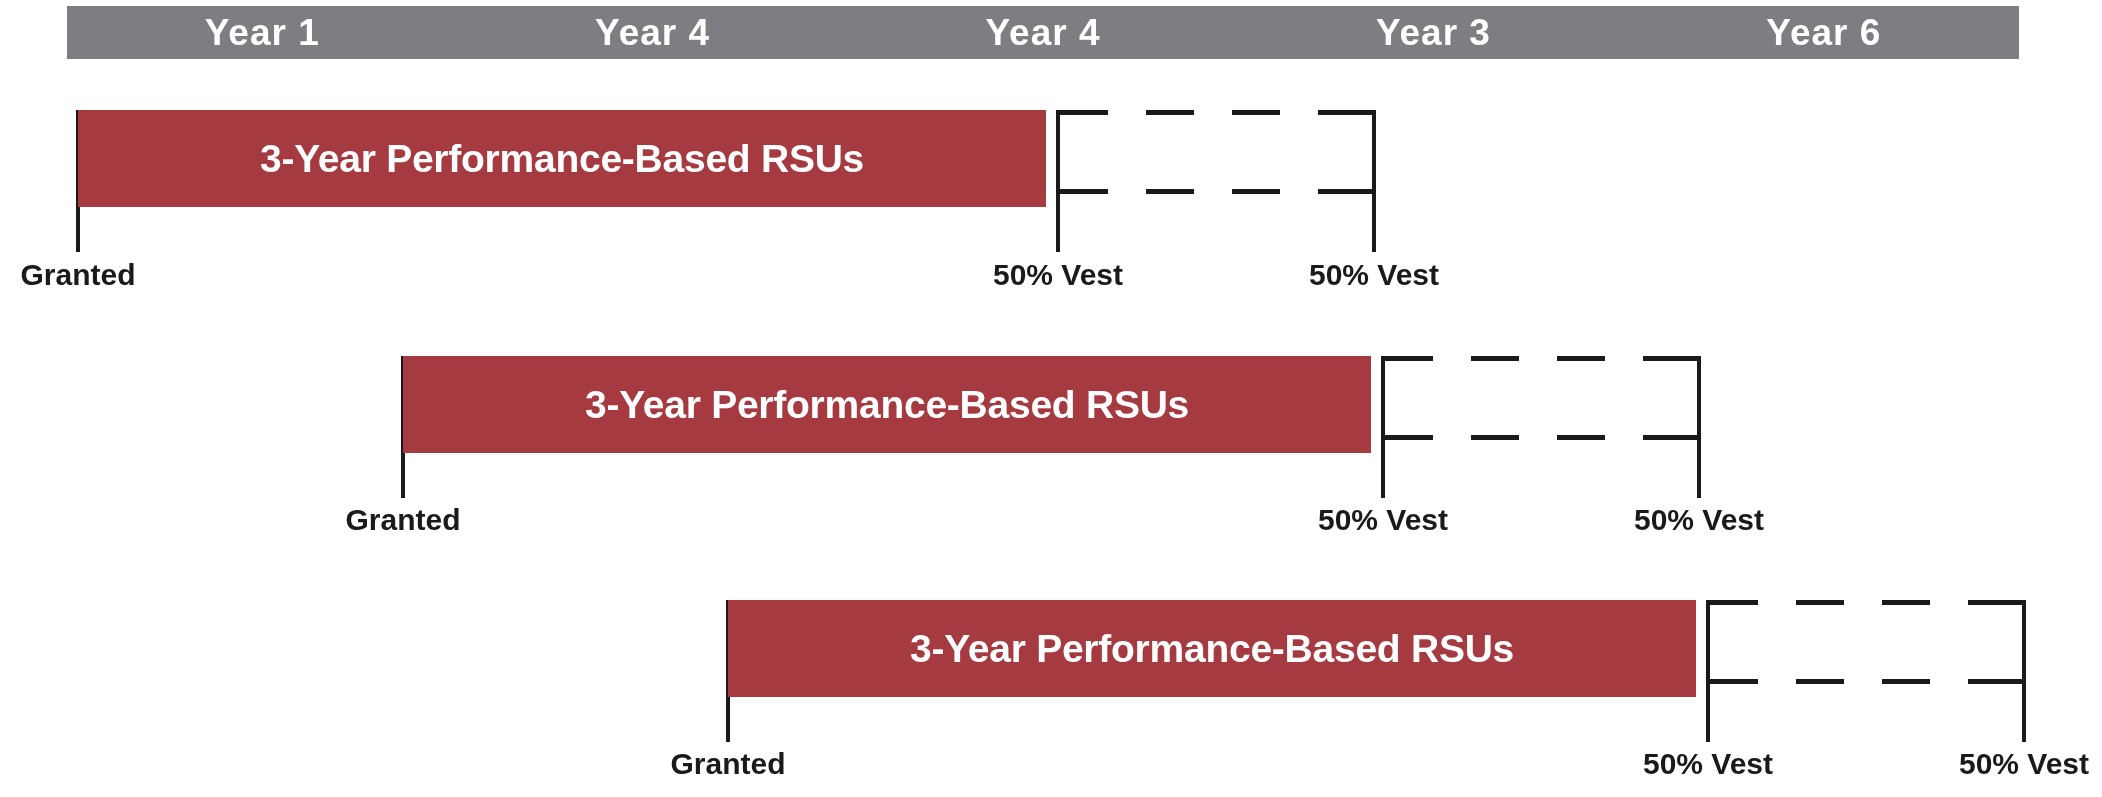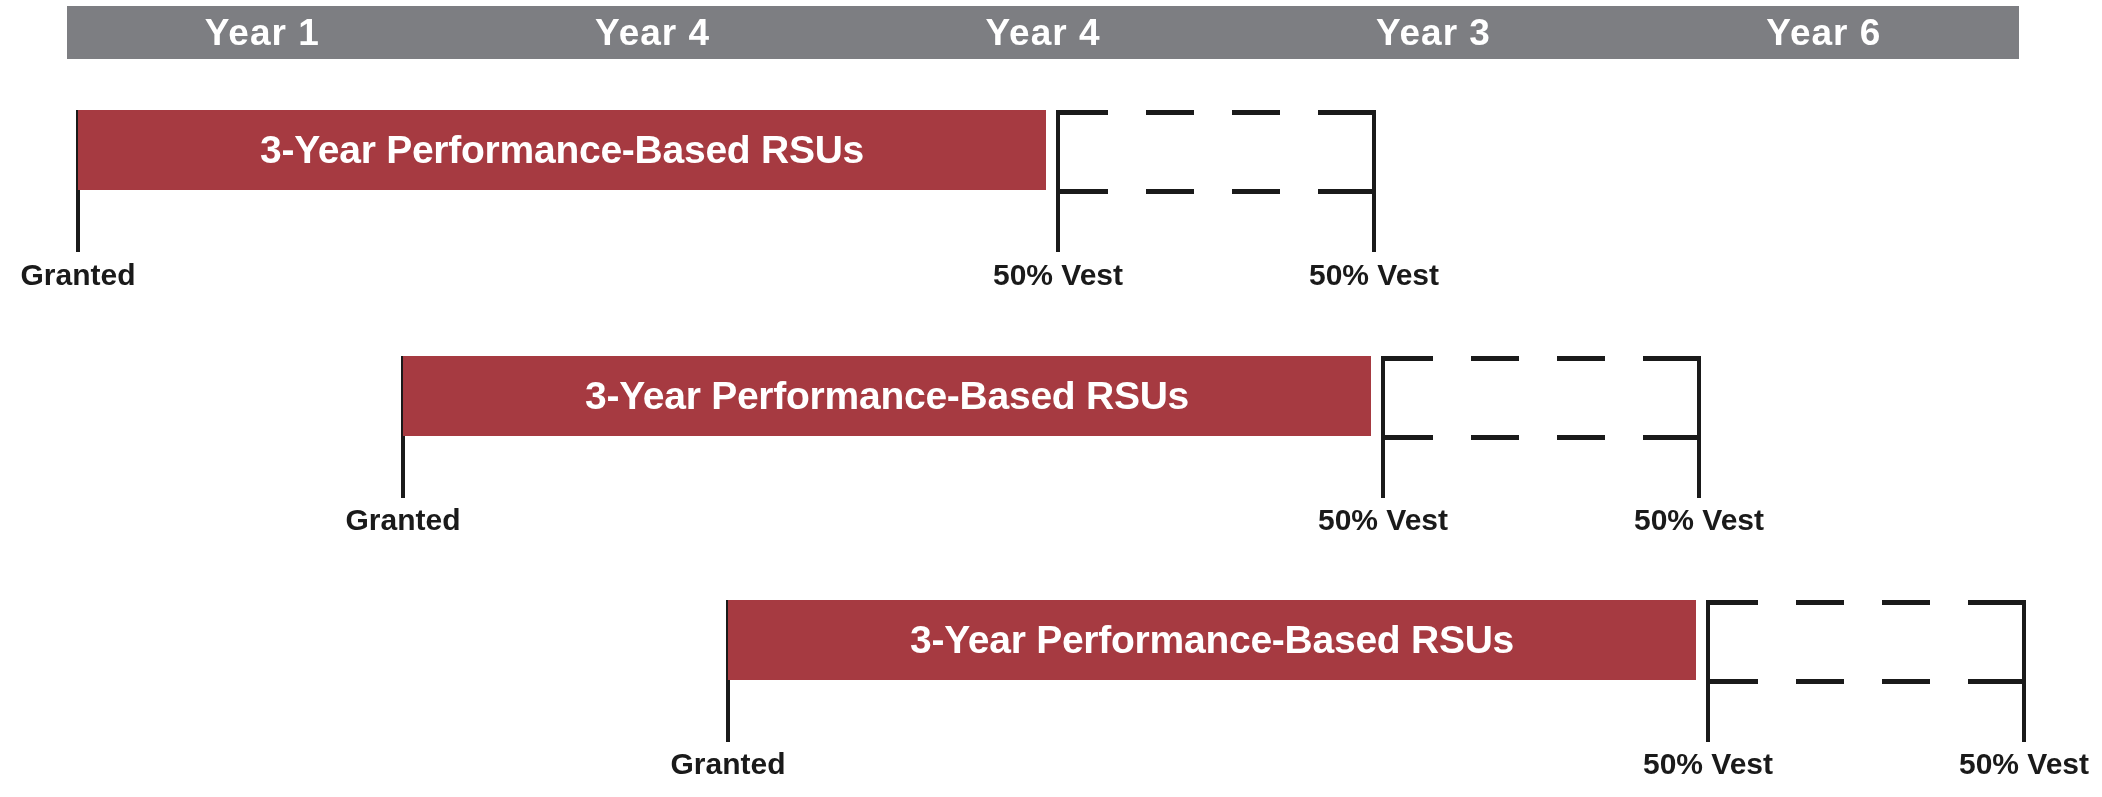--- a/index.html
+++ b/index.html
@@ -33,21 +33,21 @@
     justify-content: center;
     color: var(--year-text, #FFFFFF);
     font-weight: bold;
     font-size: 37px;
     letter-spacing: 1px;
   }
 
   
   .bar {
     position: absolute;
-    height: 80px;
+    height: 97px;
     background: var(--bar, #A63A41);
     display: flex;
     align-items: center;
     justify-content: center;
   }
   .bar-label {
     color: var(--bar-text, #FFFFFF);
     font-weight: bold;
     font-size: 39px;
     letter-spacing: -0.25px;

